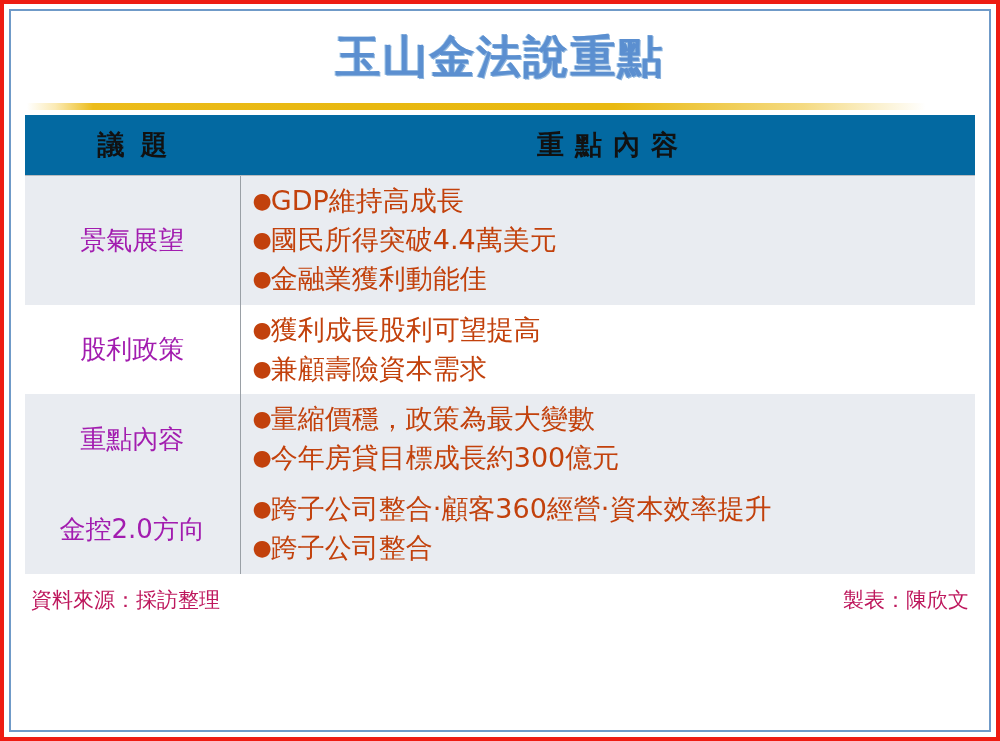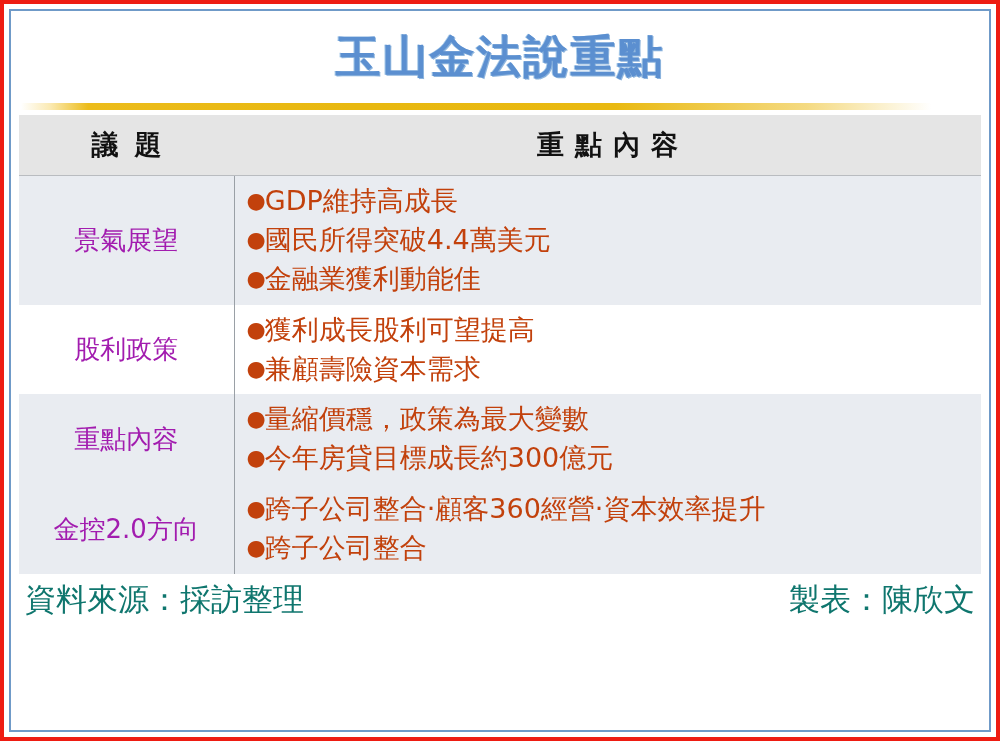--- a/index.html
+++ b/index.html
@@ -27,21 +27,21 @@
     top: 5px;
     right: 5px;
     bottom: 5px;
     border: 2px solid #6f9ac8;      
     background: #ffffff;
     box-sizing: border-box;
   }
   .content {
     position: absolute;
     left: 0; top: 0; right: 0; bottom: 0;
-    padding: 0 8px;
+    padding: 0 14px;
     box-sizing: border-box;
     display: flex;
     flex-direction: column;
   }
 
   
   .title-wrap {
     height: 92px;
     display: flex;
     align-items: center;
@@ -79,21 +79,21 @@
     border-collapse: collapse;
     table-layout: fixed;
   }
   .table col.c-topic { width: 215px; }
 
   .table thead th {
     height: 60px;
     font-size: 27px;
     font-weight: bold;
     color: #111111;
-    background: #e5e5e5;
+    background: #0369a1;
     border-bottom: 1px solid #b9bcc0;
     padding: 0;
     vertical-align: middle;
   }
   .hdr-topic  { letter-spacing: 16px; text-indent: 16px; }
   .hdr-detail { letter-spacing: 11px; text-indent: 11px; }
 
   .table td {
     padding: 0;
     vertical-align: middle;
@@ -131,22 +131,22 @@
   }
 
   
   .footer {
     flex: none;
     display: flex;
     justify-content: space-between;
     align-items: center;
     height: 52px;
     padding: 0 6px;
-    font-size: 31px;
-    color: #0f766e;
+    font-size: 21px;
+    color: #be185d;
     background: #ffffff;
   }
 </style>
 </head>
 <body>
 
 <div class="page">
   <div class="inner-frame">
     <div class="content">
 

